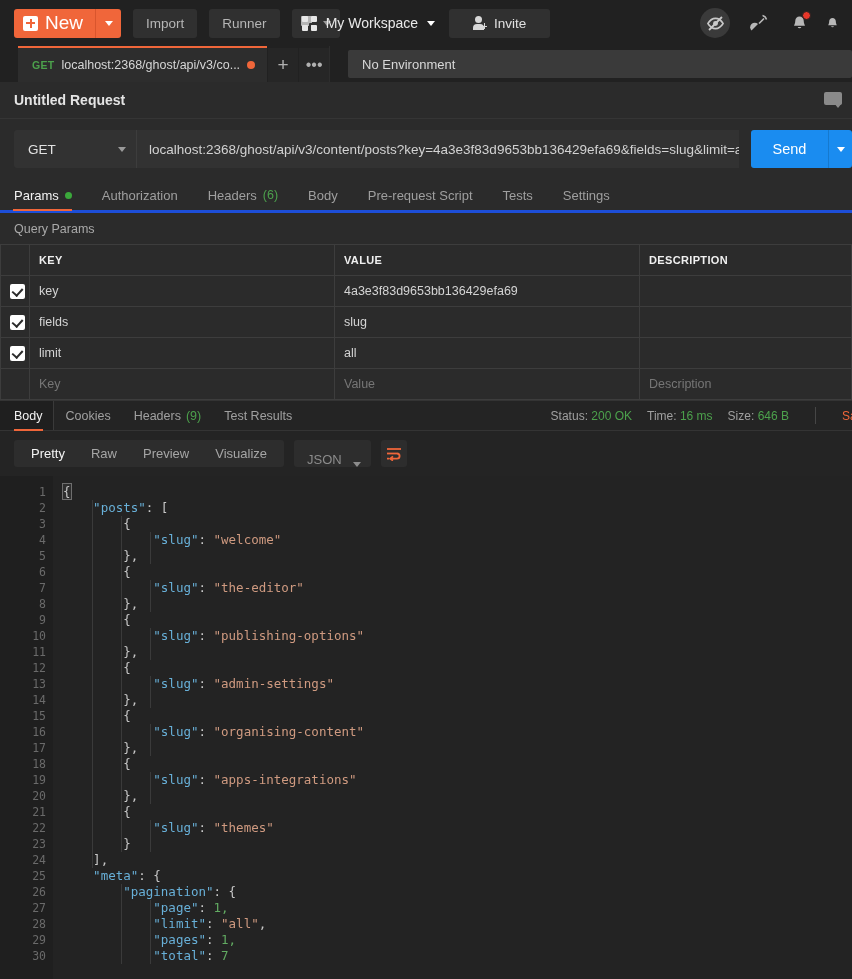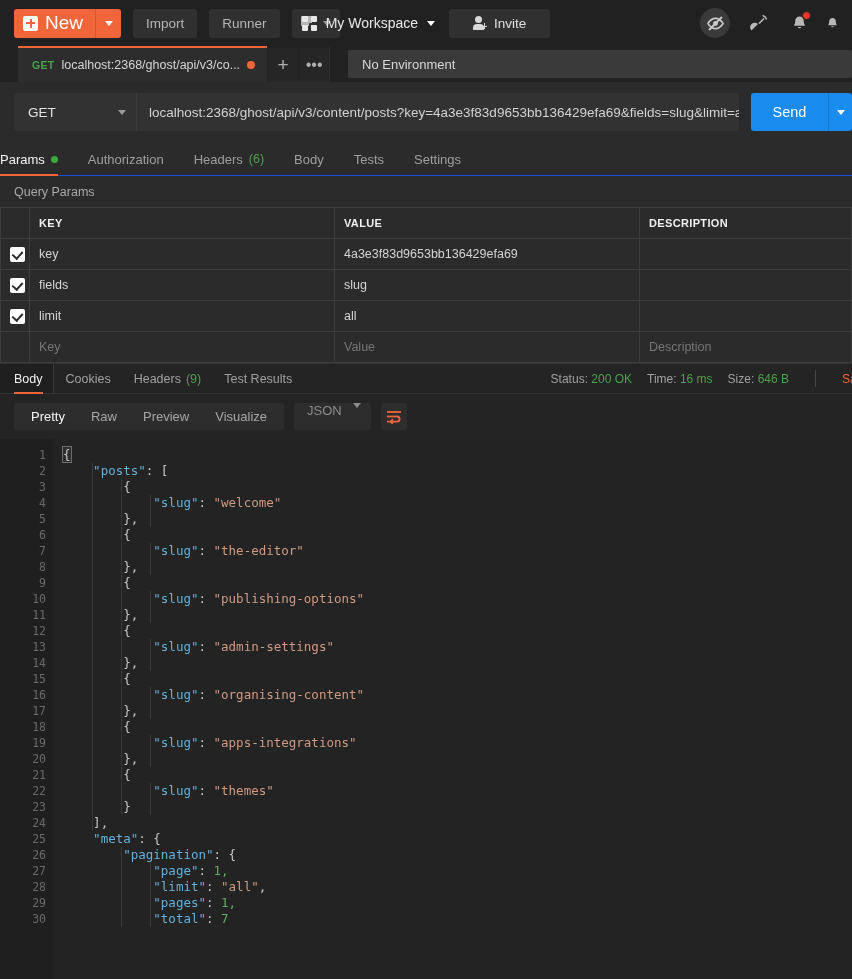--- a/index.html
+++ b/index.html
@@ -155,22 +155,22 @@
   }
   .send-caret {
     width: 24px; height: 38px; background: #1a8cf0; border-radius: 0 3px 3px 0;
     display: flex; align-items: center; justify-content: center;
     border-left: 1px solid #1579cf;
   }
 
   
   .reqtabs {
     height: 33px; min-height: 33px; background: #2b2b2b;
-    display: flex; align-items: stretch; 
-    border-bottom: 1px solid #1d4ed8;
+    display: flex; align-items: stretch; padding-left: 14px;
+    border-bottom: 3px solid #1d4ed8;
   }
   .rtab {
     display: flex; align-items: center; gap: 6px; padding: 0 16px 0 0;
     margin-right: 14px; color: #9f9f9f; font-size: 13px; position: relative;
   }
   .rtab.active { color: #f2f2f2; }
   .rtab.active::after {
     content: ""; position: absolute; left: -1px; right: 16px; bottom: -1px;
     height: 2px; background: #f0663a;
   }
@@ -224,21 +224,21 @@
   .rsp-meta .lbl { color: #a0a0a0; }
   .rsp-meta .val { color: #4ca14c; }
   .rsp-sep { width: 1px; height: 17px; background: #464646; margin: 0 11px; }
   .save-resp { color: #f0663a; font-size: 12px; white-space: nowrap; overflow: hidden; width: 10px;}
 
   .fmt-bar { height: 45px; min-height: 45px; background: #242424; display: flex; align-items: center; padding: 0 14px; gap: 10px;}
   .fmt-group { background: #2d2d2d; border-radius: 3px; height: 27px; display: flex; align-items: center; padding: 0 4px; }
   .fmt-item { padding: 0 13px; font-size: 13px; color: #a6a6a6; height: 27px; display: flex; align-items: center;}
   .fmt-item.active { color: #f4f4f4; }
   .json-sel {
-    background: #2d2d2d; border-radius: 3px; height: 27px; display:flex; align-items:flex-start;
+    background: #2d2d2d; border-radius: 3px; height: 27px; display:flex; align-items:flex-end;
     gap: 11px; padding: 0 10px 0 13px; color: #8c8c8c; font-size: 13px;
   }
   .wrap-btn {
     width: 26px; height: 27px; background: #2d2d2d; border-radius: 3px;
     display: flex; align-items: center; justify-content: center;
   }
 
   
   .code-wrap { flex: 1; background: #232323; overflow: hidden; position: relative; display: flex; }
   .gutter {
@@ -347,20 +347,27 @@
         <span class="unsaved-dot"></span>
       </div>
       <div class="tab-sq plus">+</div>
       <div class="tab-sq">•••</div>
     </div>
     <div class="tabstrip-right">
       <div class="env-select">No Environment</div>
     </div>
   </div>
 
+  <div class="req-name-bar">
+    <span class="req-name">Untitled Request</span>
+    <span class="comment-icon">
+        <i class="bub"></i>
+        <i class="tail"></i>
+      </span>
+  </div>
 
   <div class="urlbar-wrap">
     <div class="method-select">
       <span class="m">GET</span>
       <span class="caret dim"></span>
     </div>
     <div class="url-input">localhost:2368/ghost/api/v3/content/posts?key=4a3e3f83d9653bb136429efa69&amp;fields=slug&amp;limit=all</div>
     <div class="send-btn">Send</div>
     <div class="send-caret">
       <span class="caret"></span>
@@ -374,20 +381,23 @@
     </div>
     <div class="rtab">
       <span>Authorization</span>
     </div>
     <div class="rtab">
       <span>Headers</span>
       <span class="cnt">(6)</span>
     </div>
     <div class="rtab">
       <span>Body</span>
+    </div>
+    <div class="rtab">
+      <span>Pre-request Script</span>
     </div>
     <div class="rtab">
       <span>Tests</span>
     </div>
     <div class="rtab">
       <span>Settings</span>
     </div>
   </div>
 
   <div class="params-area">

